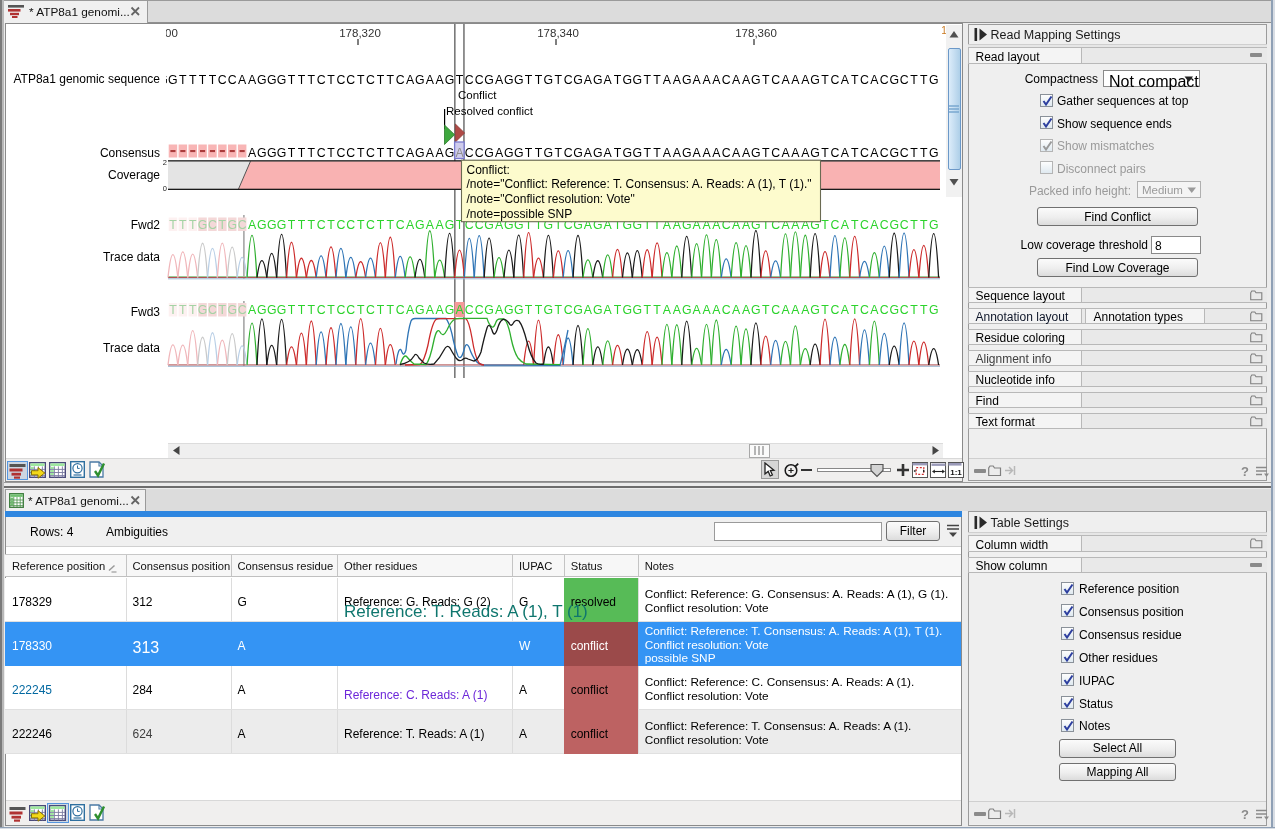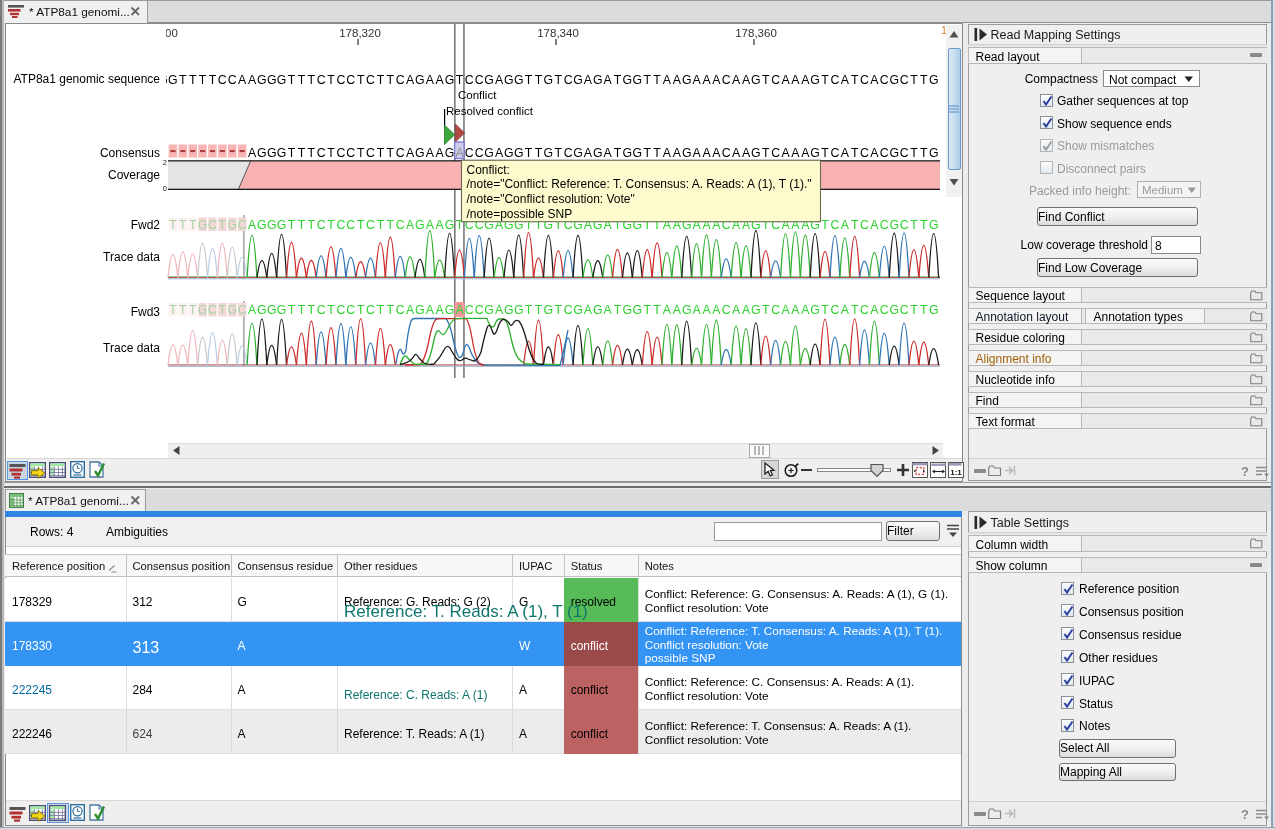--- a/index.html
+++ b/index.html
@@ -1,20 +1,20 @@
 <!DOCTYPE html>
 <html><head><meta charset="utf-8"><style>
 *{margin:0;padding:0;box-sizing:border-box}
 html,body{width:1275px;height:829px;overflow:hidden}
 body{font-family:"Liberation Sans",sans-serif;background:#ececec;position:relative;font-size:12px;color:#000}
 .a{position:absolute}
 .cb{position:absolute;width:13px;height:13px;border:1px solid #8a9199;background:linear-gradient(#fdfdfd,#dfe9f0)}
 .cb svg{position:absolute;left:0;top:-2px}
 .cbg{border-color:#b4b4b4}
-.btn{position:absolute;border:1px solid #707070;border-radius:3px;background:linear-gradient(#fbfbfb,#eee 55%,#dcdcdc);text-align:left;font-size:12px;color:#000}
+.btn{position:absolute;border:1px solid #707070;border-radius:3px;background:linear-gradient(#fbfbfb,#eee 55%,#dcdcdc);text-align:center;font-size:12px;color:#000}
 .hdr{position:absolute;background:#f0f0f0;border-top:1px solid #b8b8b8;border-bottom:1px solid #b8b8b8}
 </style></head><body>
 <div class="a" style="left:0;top:0;width:1275px;height:829px;background:#ececec"></div>
 <div class="a" style="left:0;top:0;width:1275px;height:23px;background:#dcdcdc;border-bottom:1.5px solid #8f8f8f"></div>
 <div class="a" style="left:1px;top:0;width:147px;height:23px;background:#f0f0f0;border:1px solid #9a9a9a;border-bottom:none"></div>
 <svg class="a" style="left:8px;top:5px" width="18" height="13">
     <rect x="0" y="0" width="16" height="2.6" fill="#555"></rect>
     <rect x="0" y="4" width="12.5" height="2.6" fill="#b03232"></rect>
     <rect x="2" y="7.8" width="9" height="2.4" fill="#b03232"></rect>
     <rect x="4" y="11" width="5.5" height="2" fill="#b03232"></rect>
@@ -456,21 +456,21 @@
 <div class="a" style="left:125.5px;top:665.5px;width:1px;height:44px;background:#dcdcdc"></div>
 <div class="a" style="left:230.5px;top:665.5px;width:1px;height:44px;background:#dcdcdc"></div>
 <div class="a" style="left:337px;top:665.5px;width:1px;height:44px;background:#dcdcdc"></div>
 <div class="a" style="left:512px;top:665.5px;width:1px;height:44px;background:#dcdcdc"></div>
 <div class="a" style="left:563.7px;top:665.5px;width:1px;height:44px;background:#dcdcdc"></div>
 <div class="a" style="left:637.7px;top:665.5px;width:1px;height:44px;background:#dcdcdc"></div>
 <div class="a" style="left:5px;top:708.5px;width:956px;height:1px;background:#e0e0e0"></div>
 <div class="a" style="left:12px;top:682.5px;font-size:12px;color:#0369a1">222245</div>
 <div class="a" style="left:132.5px;top:682.5px;font-size:12px;color:#000">284</div>
 <div class="a" style="left:237.5px;top:682.5px;font-size:12px;color:#000">A</div>
-<div class="a" style="left:344px;top:688px;font-size:12px;color:#0f766e">Reference: C. Reads: A (1)</div>
+<div class="a" style="left:344px;top:688px;font-size:12px;color:#6d28d9">Reference: C. Reads: A (1)</div>
 <div class="a" style="left:519px;top:682.5px;font-size:12px;color:#000">A</div>
 <div class="a" style="left:563.7px;top:665.5px;width:74.0px;height:44px;background:#bd6262"></div>
 <div class="a" style="left:570.7px;top:682.5px;font-size:12px;color:#000">conflict</div>
 <div class="a" style="left:644.7px;top:675.0px;font-size:11.8px;color:#000">Conflict: Reference: C. Consensus: A. Reads: A (1).</div>
 <div class="a" style="left:644.7px;top:688.5px;font-size:11.8px;color:#000">Conflict resolution: Vote</div>
 <div class="a" style="left:5px;top:709.5px;width:956px;height:44px;background:#ececec"></div>
 <div class="a" style="left:125.5px;top:709.5px;width:1px;height:44px;background:#dcdcdc"></div>
 <div class="a" style="left:230.5px;top:709.5px;width:1px;height:44px;background:#dcdcdc"></div>
 <div class="a" style="left:337px;top:709.5px;width:1px;height:44px;background:#dcdcdc"></div>
 <div class="a" style="left:512px;top:709.5px;width:1px;height:44px;background:#dcdcdc"></div>
@@ -536,21 +536,21 @@
     <polygon points="5.5,1.5 13,7.5 5.5,13.5" fill="#2a2a2a"></polygon>
   </svg>
 <div class="a" style="left:990.5px;top:28px;font-size:12.5px;color:#1a1a1a">Read Mapping Settings</div>
 <div class="a" style="left:967.5px;top:43.5px;width:299.5px;height:3.5px;background:#e6e6e6;border-top:1px solid #cfcfcf"></div>
 <div class="hdr" style="left:967.5px;top:47px;width:299.5px;height:16.5px;background:#e9e9e9"></div>
 <div class="a" style="left:967.5px;top:47px;width:114px;height:16.5px;background:#f4f4f4;border:1px solid #b8b8b8"></div>
 <div class="a" style="left:975.5px;top:49.5px;font-size:12px;color:#000">Read layout</div>
 <div class="a" style="left:1250.0px;top:53px;width:12px;height:4px;background:#8a8a8a;border-radius:1px"></div>
 <div class="a" style="right:177px;top:72px;font-size:12px">Compactness</div>
 <div class="a" style="left:1103px;top:70px;width:97px;height:17px;border:1px solid #8a8a8a;background:#fff"></div>
-<div class="a" style="left:1109px;top:72.5px;font-size:12px">Not compact</div>
+<div class="a" style="left:1109px;top:72.5px;font-size:16px">Not compact</div>
 <svg class="a" style="left:1184px;top:76px" width="10" height="7">
     <polygon points="0.5,0.5 9,0.5 4.75,6" fill="#222"></polygon>
   </svg>
 <div class="cb" style="left:1040px;top:93.5px">
     <svg width="13" height="15">
       <path d="M2.5,8 L5,11.5 L10.5,3.5" fill="none" stroke="#2d3f9f" stroke-width="2"></path>
     </svg>
   </div>
 <div class="a" style="left:1057px;top:94px;font-size:12px">Gather sequences at top</div>
 <div class="cb" style="left:1040px;top:116px">
@@ -593,21 +593,21 @@
     <path d="M0.7,2.8 L0.7,9.8 L11.8,9.8 L11.8,2.8 L6,2.8 L4.8,1 L1.8,1 L0.7,2.8 Z" fill="none" stroke="#808080" stroke-width="1.1"></path>
   </svg>
 <div class="hdr" style="left:967.5px;top:328.5px;width:299.5px;height:16.5px;background:#e9e9e9"></div>
 <div class="a" style="left:967.5px;top:328.5px;width:114px;height:16.5px;background:#f4f4f4;border:1px solid #b8b8b8"></div>
 <div class="a" style="left:975.5px;top:331.0px;font-size:12px;color:#000">Residue coloring</div>
 <svg class="a" style="left:1250.0px;top:331.5px" width="13" height="11">
     <path d="M0.7,2.8 L0.7,9.8 L11.8,9.8 L11.8,2.8 L6,2.8 L4.8,1 L1.8,1 L0.7,2.8 Z" fill="none" stroke="#808080" stroke-width="1.1"></path>
   </svg>
 <div class="hdr" style="left:967.5px;top:349.5px;width:299.5px;height:16.5px;background:#e9e9e9"></div>
 <div class="a" style="left:967.5px;top:349.5px;width:114px;height:16.5px;background:#f4f4f4;border:1px solid #b8b8b8"></div>
-<div class="a" style="left:975.5px;top:352.0px;font-size:12px;color:#a16207">Alignment info</div>
+<div class="a" style="left:975.5px;top:352.0px;font-size:12px;color:#404040">Alignment info</div>
 <svg class="a" style="left:1250.0px;top:352.5px" width="13" height="11">
     <path d="M0.7,2.8 L0.7,9.8 L11.8,9.8 L11.8,2.8 L6,2.8 L4.8,1 L1.8,1 L0.7,2.8 Z" fill="none" stroke="#808080" stroke-width="1.1"></path>
   </svg>
 <div class="hdr" style="left:967.5px;top:370.5px;width:299.5px;height:16.5px;background:#e9e9e9"></div>
 <div class="a" style="left:967.5px;top:370.5px;width:114px;height:16.5px;background:#f4f4f4;border:1px solid #b8b8b8"></div>
 <div class="a" style="left:975.5px;top:373.0px;font-size:12px;color:#000">Nucleotide info</div>
 <svg class="a" style="left:1250.0px;top:373.5px" width="13" height="11">
     <path d="M0.7,2.8 L0.7,9.8 L11.8,9.8 L11.8,2.8 L6,2.8 L4.8,1 L1.8,1 L0.7,2.8 Z" fill="none" stroke="#808080" stroke-width="1.1"></path>
   </svg>
 <div class="hdr" style="left:967.5px;top:391.5px;width:299.5px;height:16.5px;background:#e9e9e9"></div>

